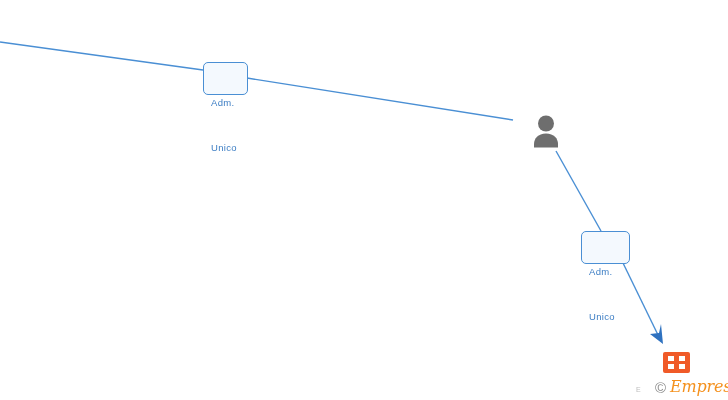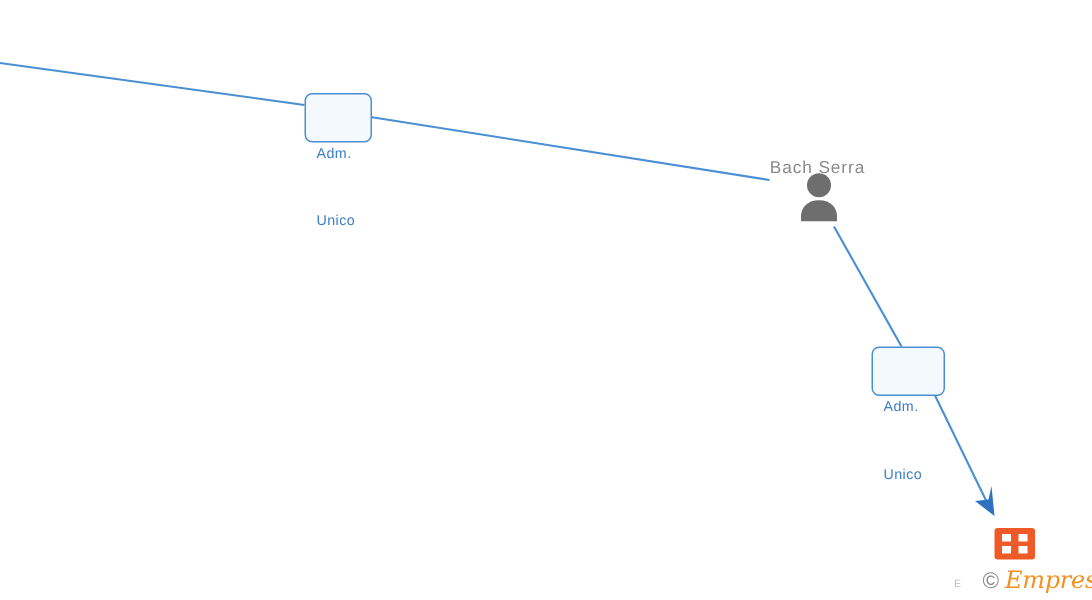--- a/index.html
+++ b/index.html
@@ -104,21 +104,20 @@
     <polygon points="663,344 650,334 659,333 661,324" fill="#2f72c0"></polygon>
   </svg>
 
   <div class="role-box" style="left:203px;top:62px;width:45px;height:33px;">
     <span class="l1">Adm.</span>
     <span class="l2">Unico</span>
   </div>
 
   <div class="person-node">
     <div class="person-name" style="left:480px;top:72px;width:130px;">
-      <span>Bach Serra</span>
     </div>
     <div class="person-icon" style="left:530px;top:114px;width:32px;height:34px;">
       <svg width="32" height="34" viewBox="0 0 32 34" xmlns="http://www.w3.org/2000/svg">
         <circle cx="16" cy="9.5" r="8" fill="#6e6e6e"></circle>
         <path d="M16 19.5c-8 0-12 5.2-12 10.6v3.4h24v-3.4c0-5.4-4-10.6-12-10.6z" fill="#6e6e6e"></path>
       </svg>
     </div>
   </div>
 
   <div class="role-box" style="left:581px;top:231px;width:49px;height:33px;">

